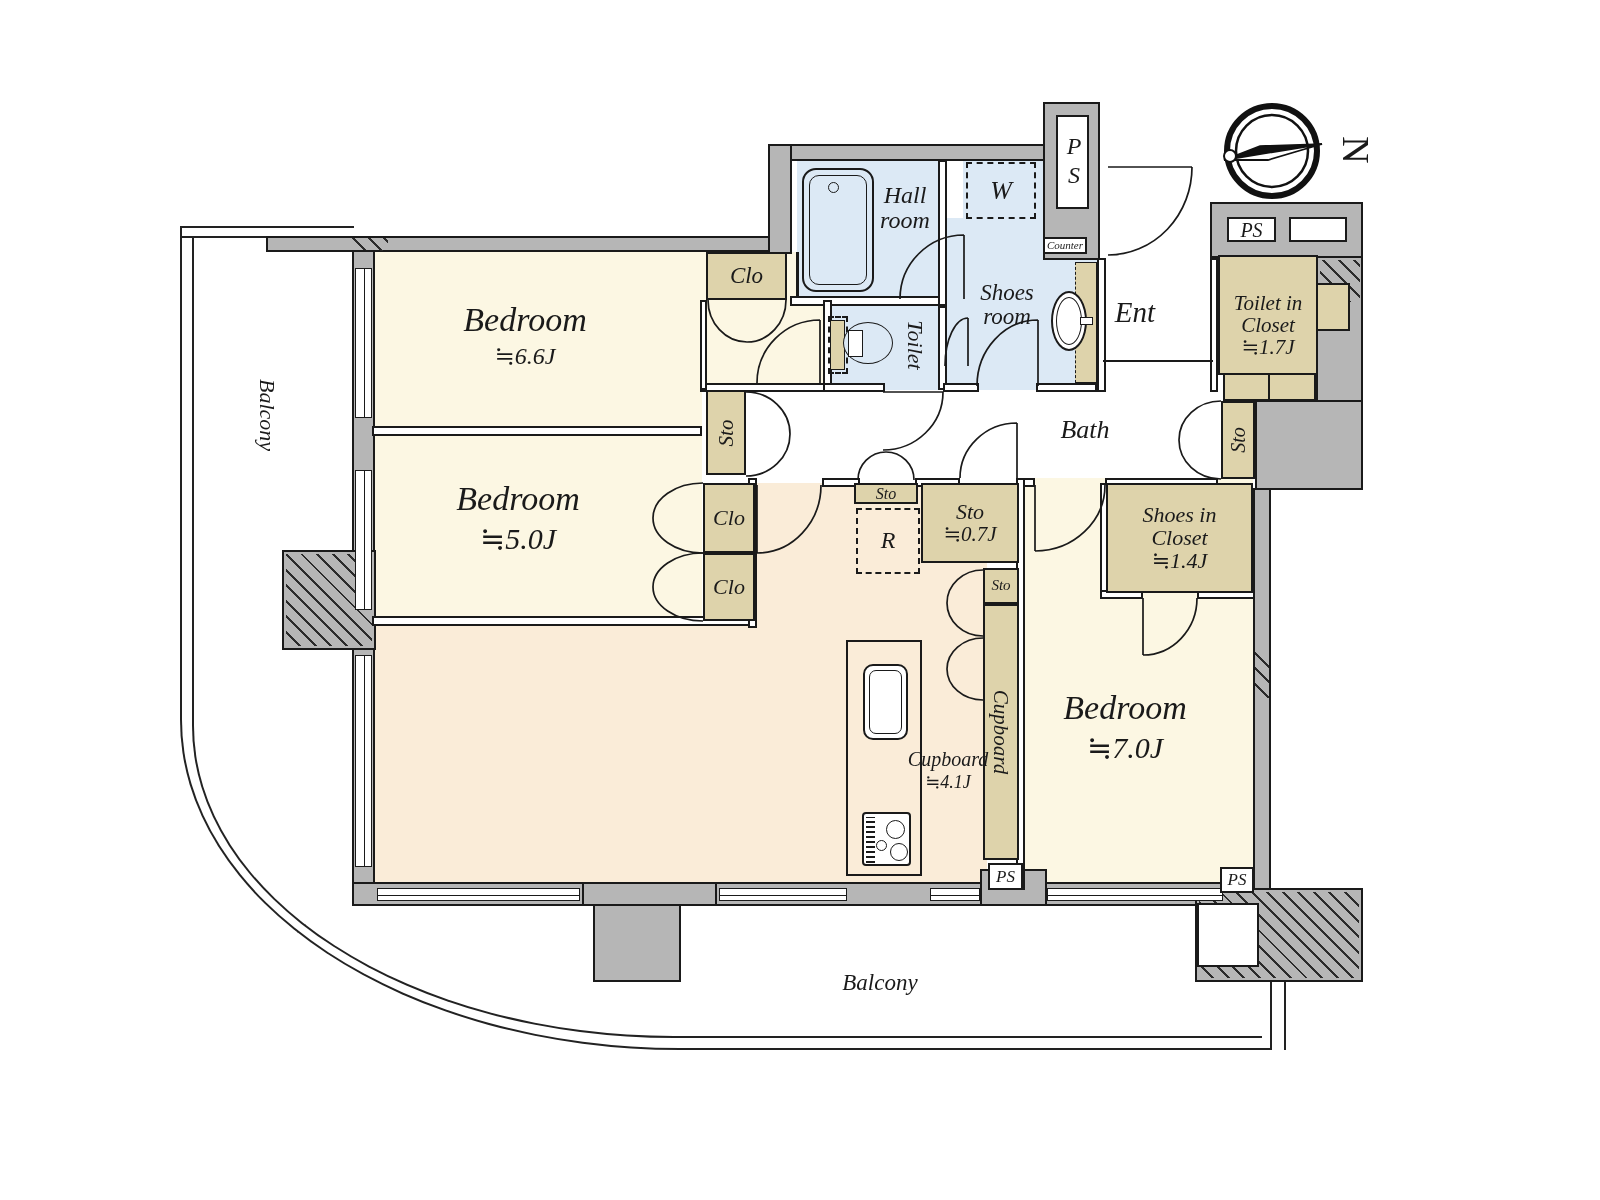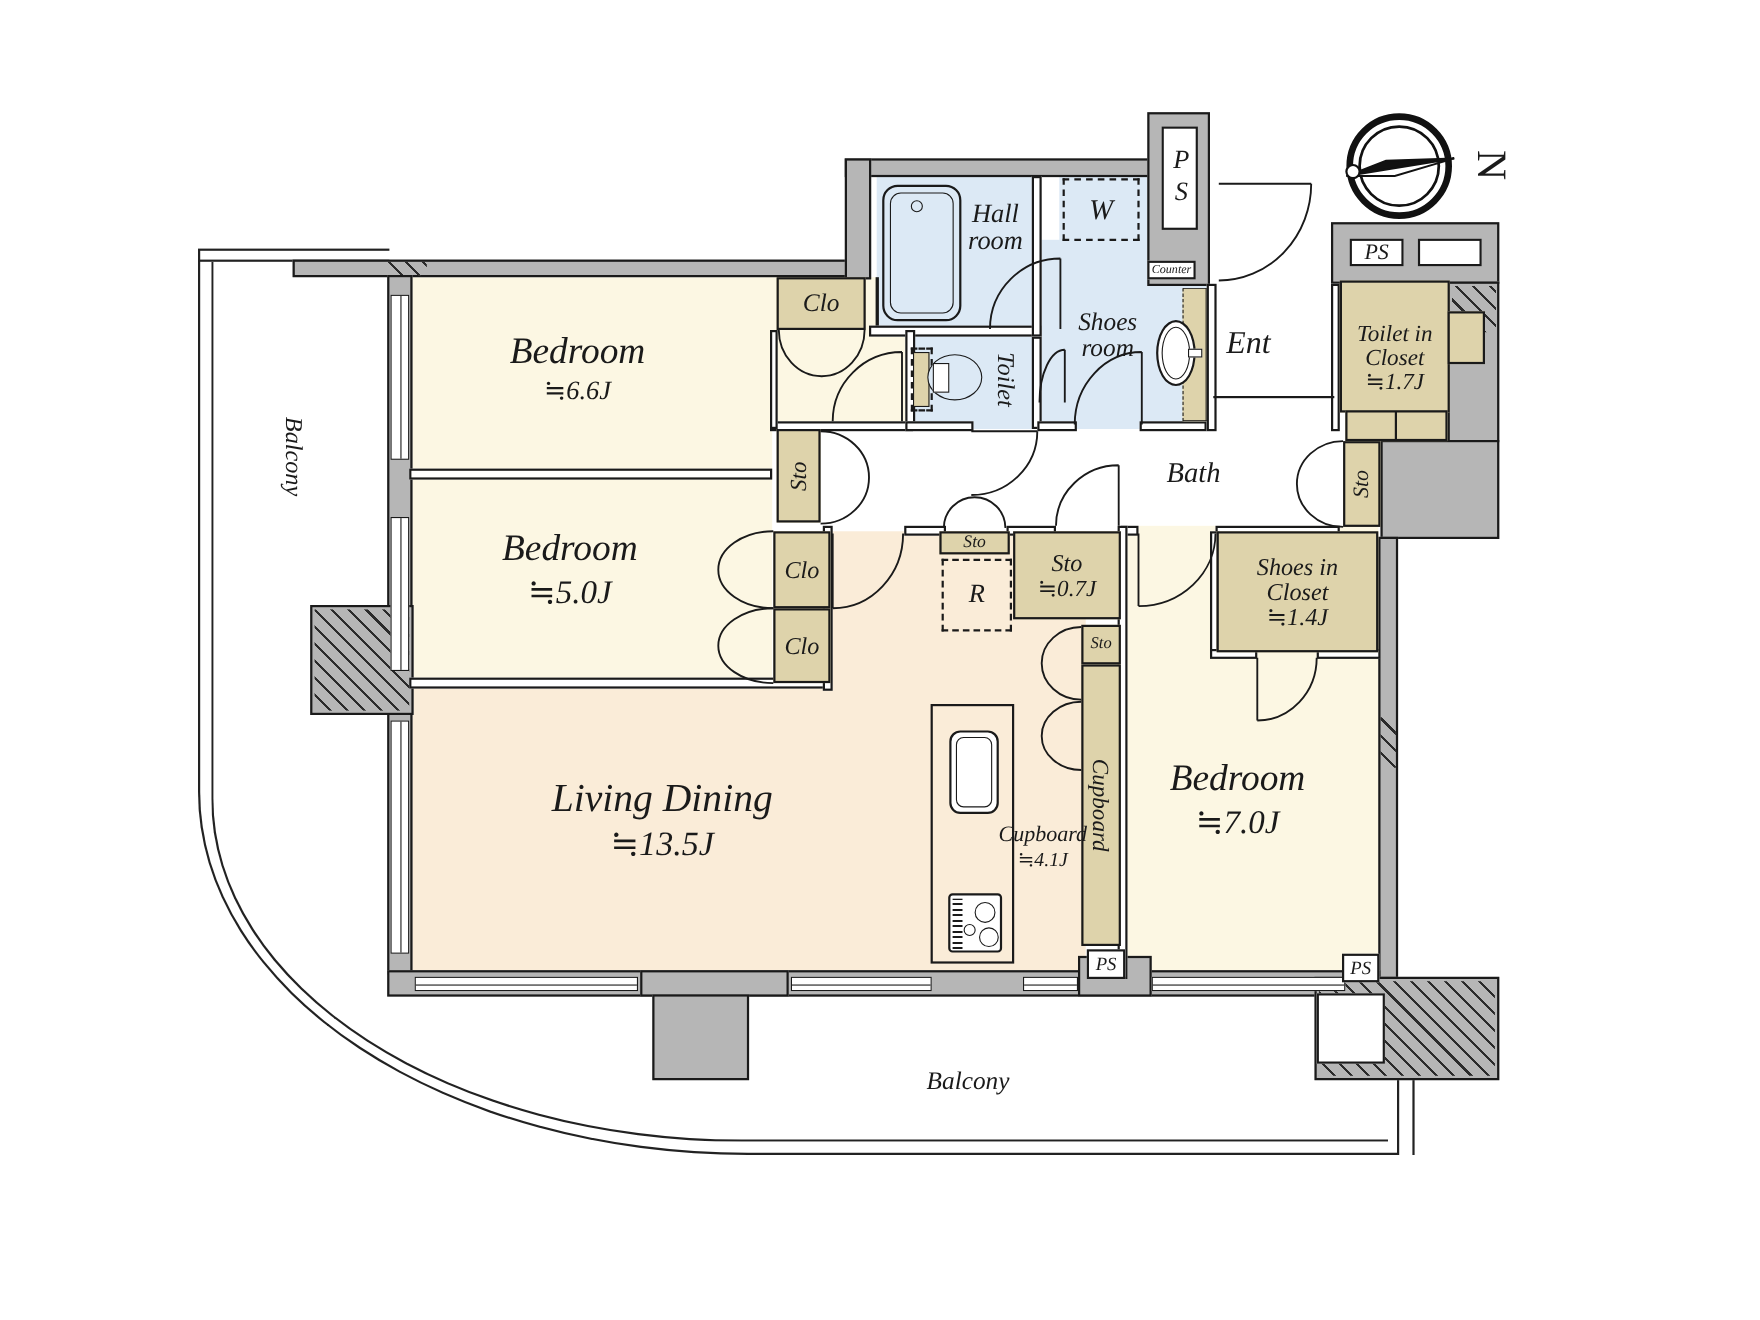--- a/index.html
+++ b/index.html
@@ -264,24 +264,20 @@
     </svg>
 
   <div class="lbl" style="left:525px;top:335px;font-size:34px;">
     <div>Bedroom</div>
     <div style="font-size:24px;margin-top:6px;">≒6.6J</div>
   </div>
   <div class="lbl" style="left:518px;top:518px;font-size:34px;">
     <div>Bedroom</div>
     <div style="font-size:30px;margin-top:6px;">≒5.0J</div>
   </div>
-  <div class="lbl" style="left:602px;top:745px;font-size:36px;">
-    <div>Living Dining</div>
-    <div style="font-size:31px;margin-top:6px;">≒13.5J</div>
-  </div>
   <div class="lbl" style="left:1125px;top:727px;font-size:34px;">
     <div>Bedroom</div>
     <div style="font-size:30px;margin-top:6px;">≒7.0J</div>
   </div>
   <div class="lbl" style="left:948px;top:770px;font-size:20px;">
     <div>Cupboard</div>
     <div style="font-size:18px;margin-top:3px;">≒4.1J</div>
   </div>
   <div class="lbl" style="left:905px;top:208px;font-size:24px;">
     <div>Hall</div>

